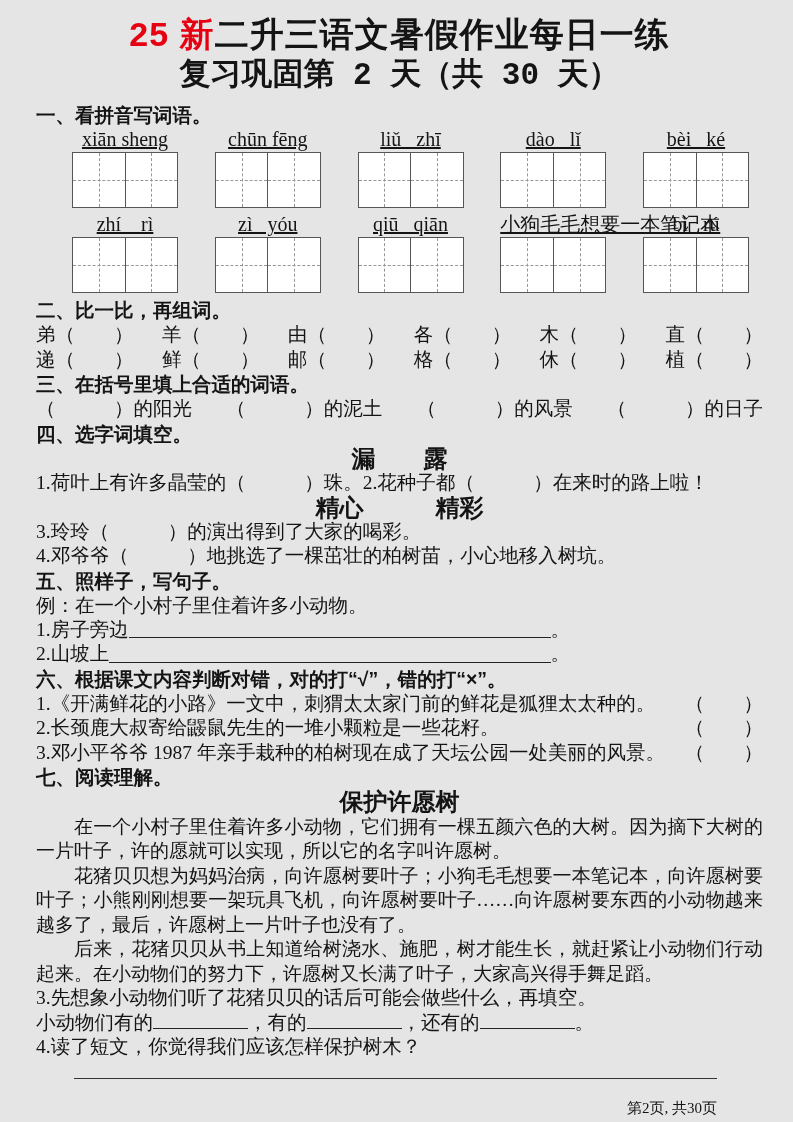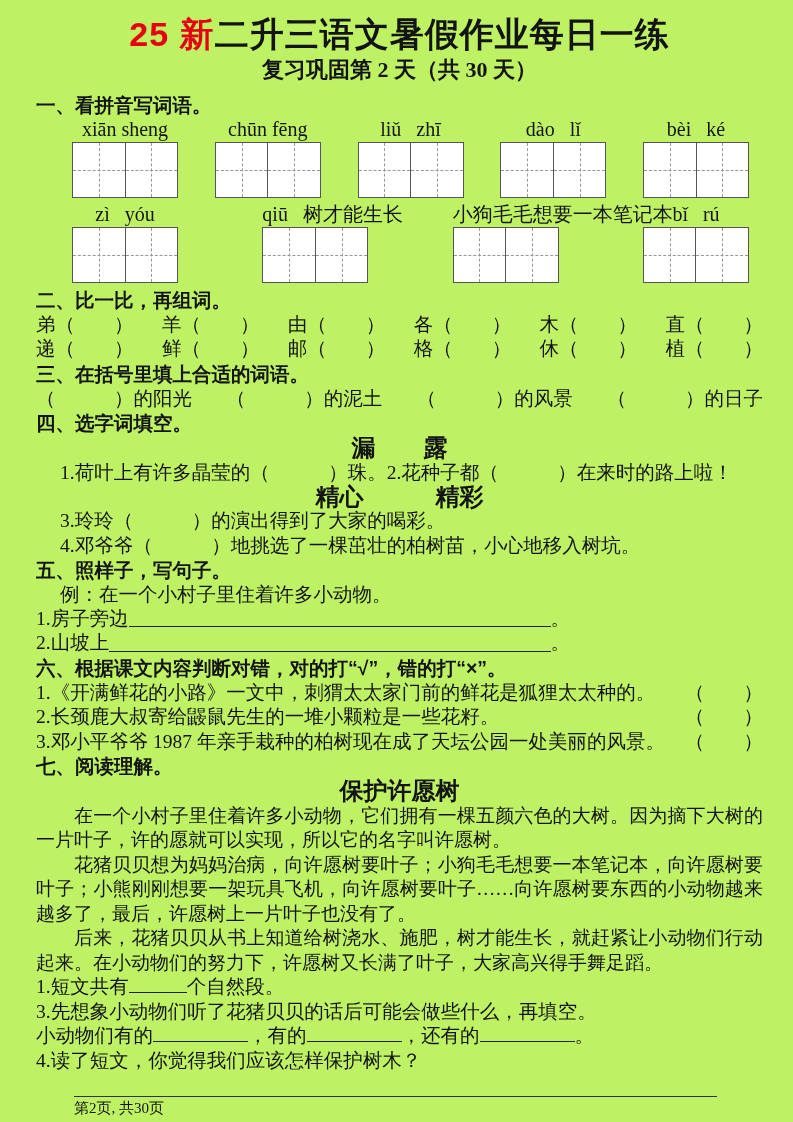--- a/index.html
+++ b/index.html
@@ -1,60 +1,60 @@
 <!DOCTYPE html>
 <html><head>
 <meta charset="utf-8">
 <style>
   html,body{margin:0;padding:0;background:#ffffff;}
   .page{
     width:793px;height:1122px;box-sizing:border-box;position:relative;
-    padding:12px 30px 0 36px;overflow:hidden;background:#bef264;color:#141414;
+    padding:12px 30px 0 36px;overflow:hidden;background:#e5e5e5;color:#141414;
     font-family:"Liberation Serif","DejaVu Serif",serif;
   }
   .title{
     text-align:center;font-family:"Liberation Sans","DejaVu Sans",sans-serif;
     font-weight:bold;font-size:34px;line-height:1.18;margin:2px 0 1px;letter-spacing:1px;
   }
   .subtitle{
-    text-align:center;font-family:Liberation Serif, serif;
-    font-weight:bold;font-size:22px;line-height:1.2;margin:3px 0 9px;
+    text-align:center;font-family:Liberation Mono, monospace;
+    font-weight:bold;font-size:31px;line-height:1.2;margin:3px 0 9px;
   }
   .sec-h{
     font-family:"Liberation Sans","DejaVu Sans",sans-serif;font-weight:bold;
     font-size:19.5px;line-height:25px;
   }
   
   .pin-grid{display:flex;justify-content:space-between;margin:0 14px 5px 36px;}
-  .pcol{width:106px;text-align:center;}
+  .pcol{width:106px;text-align:center;text-decoration:underline;}
   .pinyin{font-size:20px;line-height:23px;white-space:pre;}
   .wbox{display:flex;height:54px;border:1.6px solid #555;margin-top:1px;background:#fff;}
   .wcell{flex:1;position:relative;}
   .wcell + .wcell{border-left:1.4px solid #555;}
   .wcell::before{content:"";position:absolute;left:50%;top:0;bottom:0;border-left:1px dashed #979797;}
   .wcell::after{content:"";position:absolute;top:50%;left:0;right:0;border-top:1px dashed #979797;}
   
-  .body-line{font-size:19.5px;line-height:24.3px;margin-left:24px;}
+  .body-line{font-size:19.5px;line-height:24.3px;}
   .nowrap{white-space:nowrap;}
   .flex-row{display:flex;justify-content:space-between;font-size:19.5px;line-height:24.5px;}
   .center-bold{
     text-align:center;font-family:"Liberation Sans","DejaVu Sans",sans-serif;
     font-weight:bold;font-size:24px;line-height:24.5px;
   }
   
   .blank-line{display:flex;width:534px;font-size:19.5px;line-height:24.3px;align-items:flex-end;}
   .blank-long{flex:1;border-bottom:1.5px solid #222;margin-bottom:4px;height:0;}
   .u-blank{display:inline-block;border-bottom:1.5px solid #222;height:15px;vertical-align:baseline;}
   .w58{width:58px;} .w95{width:95px;}
   
   .para{margin:0;text-indent:2em;font-size:19px;line-height:24.5px;text-align:justify;}
   .q-line{font-size:19.5px;line-height:24.6px;}
   .footer{
-    position:absolute;left:74px;right:76px;bottom:5px;text-align:left;
-    border-top:1.5px solid #333;padding-top:2px;font-size:15px;line-height:18px;
+    position:absolute;left:74px;right:76px;bottom:5px;text-align:right;
+    border-top:1.5px solid #333;padding-top:20px;font-size:15px;line-height:18px;
   }
 </style>
 </head>
 <body>
 
 <div class="page">
 
   <div class="title"><span style="color: rgb(230, 0, 18);">25 新</span><span>二升三语文暑假作业每日一练</span></div>
   <div class="subtitle">复习巩固第 2 天（共 30 天）</div>
 
@@ -91,28 +91,35 @@
     <div class="pcol">
       <div class="pinyin">bèi   ké</div>
       <div class="wbox">
           <div class="wcell"></div>
           <div class="wcell"></div>
         </div>
     </div>
   </div>
   <div class="pin-grid">
     <div class="pcol">
+      <div class="pinyin">zhí    rì</div>
+      <div class="wbox">
+          <div class="wcell"></div>
+          <div class="wcell"></div>
+        </div>
+    </div>
+    <div class="pcol">
       <div class="pinyin">zì   yóu</div>
       <div class="wbox">
           <div class="wcell"></div>
           <div class="wcell"></div>
         </div>
     </div>
     <div class="pcol">
-      <div class="pinyin">qiū   树才能生长</div>
+      <div class="pinyin">qiū   qiān</div>
       <div class="wbox">
           <div class="wcell"></div>
           <div class="wcell"></div>
         </div>
     </div>
     <div class="pcol">
       <div class="pinyin">小狗毛毛想要一本笔记本</div>
       <div class="wbox">
           <div class="wcell"></div>
           <div class="wcell"></div>
@@ -185,23 +192,20 @@
   <div class="flex-row">
     <span>3.邓小平爷爷 1987 年亲手栽种的柏树现在成了天坛公园一处美丽的风景。</span>
       <span>（　　）</span>
   </div>
 
   <div class="sec-h">七、阅读理解。</div>
   <div class="center-bold">保护许愿树</div>
   <p class="para">在一个小村子里住着许多小动物，它们拥有一棵五颜六色的大树。因为摘下大树的一片叶子，许的愿就可以实现，所以它的名字叫许愿树。</p>
   <p class="para">花猪贝贝想为妈妈治病，向许愿树要叶子；小狗毛毛想要一本笔记本，向许愿树要叶子；小熊刚刚想要一架玩具飞机，向许愿树要叶子……向许愿树要东西的小动物越来越多了，最后，许愿树上一片叶子也没有了。</p>
   <p class="para">后来，花猪贝贝从书上知道给树浇水、施肥，树才能生长，就赶紧让小动物们行动起来。在小动物们的努力下，许愿树又长满了叶子，大家高兴得手舞足蹈。</p>
-  <div class="q-line">
-    <span>1.短文共有</span><span class="u-blank w58"></span><span>个自然段。</span>
-  </div>
   <div class="q-line">3.先想象小动物们听了花猪贝贝的话后可能会做些什么，再填空。</div>
   <div class="q-line">
     <span>小动物们有的</span><span class="u-blank w95"></span><span>，有的</span><span class="u-blank w95"></span><span>，还有的</span><span class="u-blank w95"></span><span>。</span>
   </div>
   <div class="q-line">4.读了短文，你觉得我们应该怎样保护树木？</div>
 
   <div class="footer">
     <span>第2页, 共30页</span>
   </div>
 

